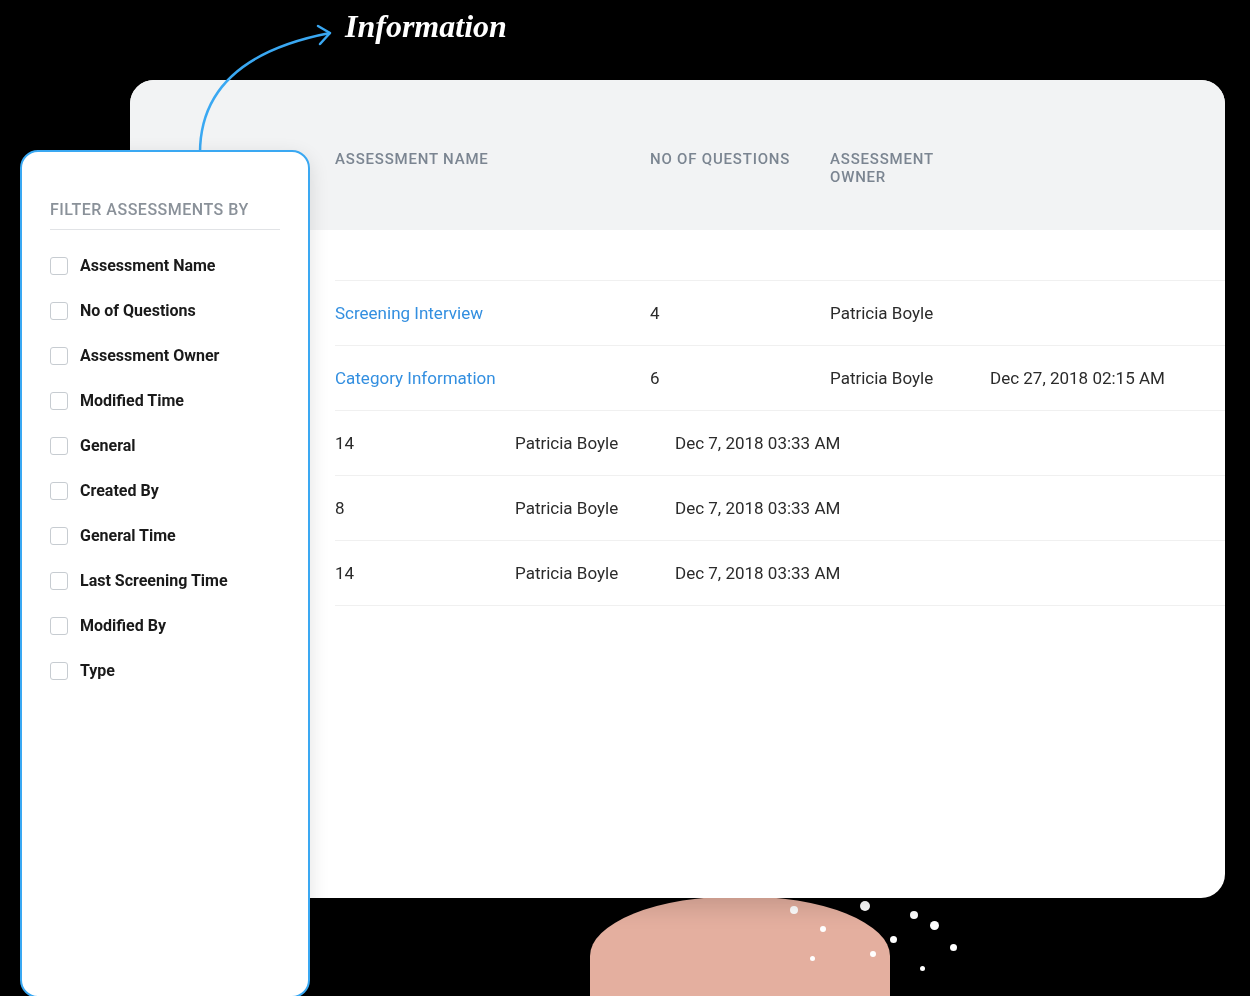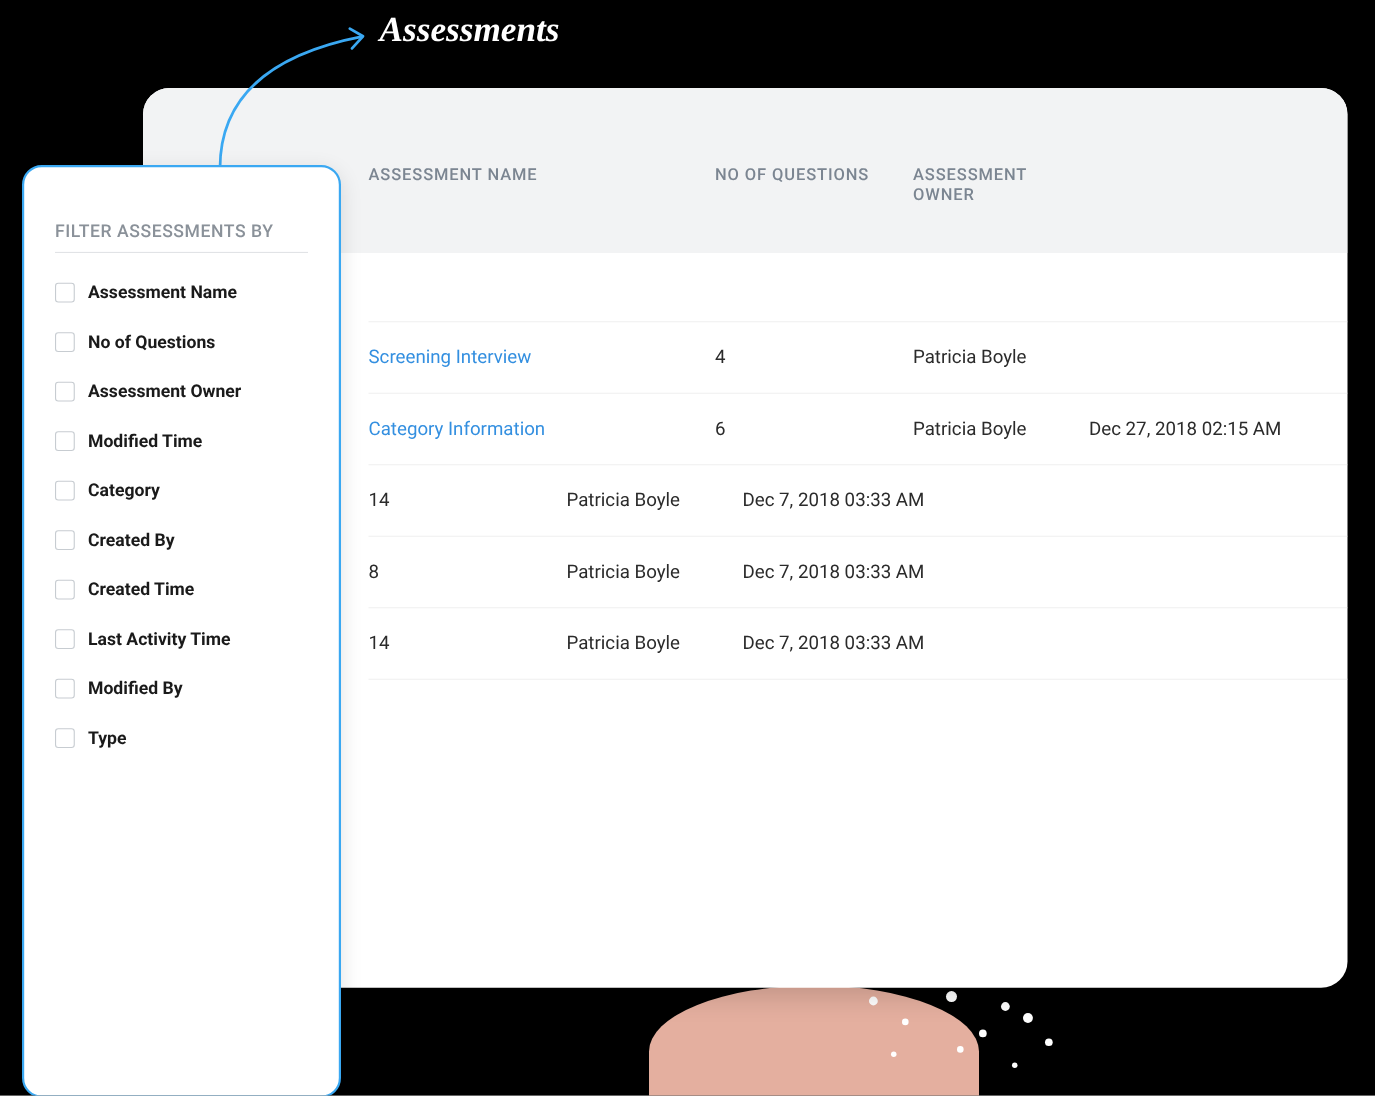--- a/index.html
+++ b/index.html
@@ -67,21 +67,21 @@
   .tbody {
     padding-left: 205px;
     padding-top: 50px;
   }
   .row {
     display: flex;
     align-items: flex-start;
     padding: 22px 0;
     border-bottom: 1px solid #f0f0f0;
   }
-  .row:first-child { border-top: 1px solid #f0f0f0; margin-top: 12px; }
+  .row:first-child { border-top: 1px solid #f0f0f0; margin-top: 0; }
   .cell { font-size: 17px; color: #2b2b2b; }
   .cell.link { color: #338fe0; }
   .cell.link .name-text { display: inline-block; max-width: 290px; }
 
   
   .filter-panel {
     position: absolute;
     top: 150px;
     left: 20px;
     width: 290px;
@@ -200,21 +200,21 @@
       <div class="cell col3">Patricia Boyle</div>
       <div class="cell col4">Dec 7, 2018 03:33 AM</div>
     </div>
   </div>
 </div>
 
 <svg class="annotation-arrow" viewBox="0 0 150 140">
   <path d="M 10 135 Q 10 40 140 15" stroke="#3aa8f2" stroke-width="2.5" fill="none"></path>
   <path d="M 140 15 L 128 8 M 140 15 L 130 26" stroke="#3aa8f2" stroke-width="2.5" fill="none" stroke-linecap="round"></path>
 </svg>
-<div class="annotation-label">Assessments</div>
+<div class="annotation-label">Information</div>
 
 <div class="filter-panel">
   <div class="filter-title">FILTER ASSESSMENTS BY</div>
   <hr class="filter-divider">
   <div class="filter-item">
     <div class="checkbox"></div>
     <span class="filter-label">Assessment Name</span>
   </div>
   <div class="filter-item">
     <div class="checkbox"></div>
@@ -223,33 +223,33 @@
   <div class="filter-item">
     <div class="checkbox"></div>
     <span class="filter-label">Assessment Owner</span>
   </div>
   <div class="filter-item">
     <div class="checkbox"></div>
     <span class="filter-label">Modified Time</span>
   </div>
   <div class="filter-item">
     <div class="checkbox"></div>
-    <span class="filter-label">Category</span>
+    <span class="filter-label">General</span>
   </div>
   <div class="filter-item">
     <div class="checkbox"></div>
     <span class="filter-label">Created By</span>
   </div>
   <div class="filter-item">
     <div class="checkbox"></div>
-    <span class="filter-label">Created Time</span>
-  </div>
-  <div class="filter-item">
-    <div class="checkbox"></div>
-    <span class="filter-label">Last Activity Time</span>
+    <span class="filter-label">General Time</span>
+  </div>
+  <div class="filter-item">
+    <div class="checkbox"></div>
+    <span class="filter-label">Last Screening Time</span>
   </div>
   <div class="filter-item">
     <div class="checkbox"></div>
     <span class="filter-label">Modified By</span>
   </div>
   <div class="filter-item">
     <div class="checkbox"></div>
     <span class="filter-label">Type</span>
   </div>
 </div>

